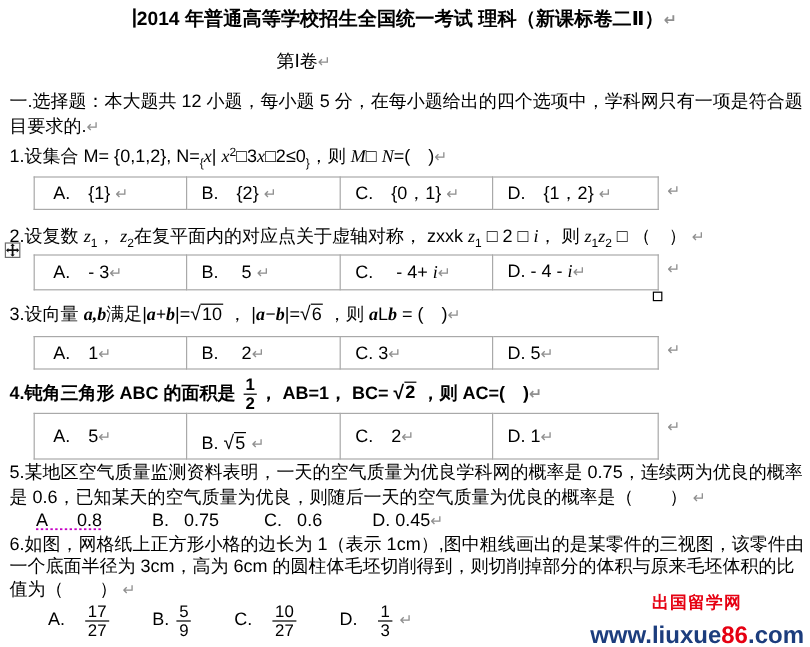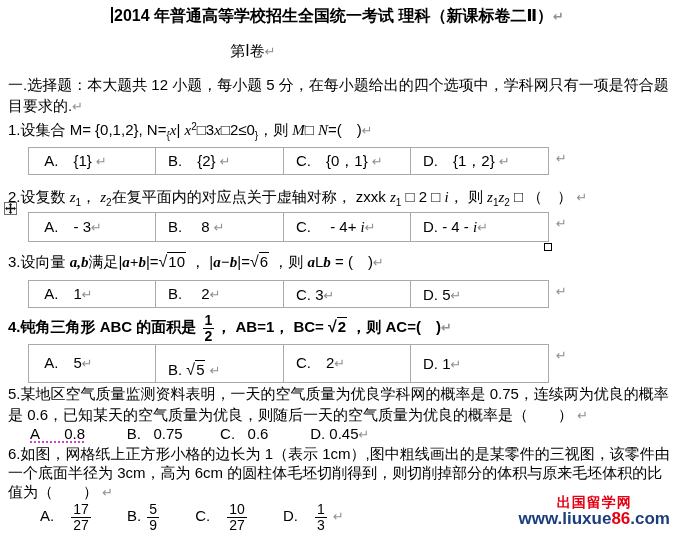--- a/index.html
+++ b/index.html
@@ -42,21 +42,21 @@
   .tablepm{position:absolute;left:528px;top:4px;color:#8f8f8f;font-size:13px;}
 
   
   .movehandle{top:202px;left:4px;width:13px;height:13px;border:1px solid #6e6e6e;background:#fdfdfd;
               display:flex;align-items:center;justify-content:center;box-sizing:border-box;}
   .resizehandle{top:243px;left:544px;width:6px;height:6px;border:1px solid #000;background:#fff;}
 
   
   .wm{top:495px;right:5px;text-align:center;line-height:1;}
   .wm1{font-size:14px;font-weight:bold;letter-spacing:1px;}
-  .wm2{font-size:17px;font-weight:bold;margin-top:1px;}
+  .wm2{font-size:20px;font-weight:bold;margin-top:11px;}
 </style>
 </head>
 <body>
 
 <div class="page">
 
   <div class="abs title rich"><span class="cursor"></span><span>2014 年普通高等学校招生全国统一考试 理科（新课标卷二Ⅱ）</span><span class="pm">↵</span></div>
   <div class="abs section rich"><span>第Ⅰ卷</span><span class="pm">↵</span></div>
 
   <div class="abs para rich" style="top:74px;left:8px;width:664px;"><span>一.选择题：本大题共 12 小题，每小题 5 分，在每小题给出的四个选项中，学科网只有一项是符合题目要求的.</span><span class="pm">↵</span></div>
@@ -92,21 +92,21 @@
     <table class="opts h28">
       <colgroup>
           <col style="width:127px">
           <col style="width:128px">
           <col style="width:127px">
           <col style="width:138px">
         </colgroup>
       <tbody>
           <tr>
         <td><span> A.　- 3</span><span class="pm">↵</span></td>
-        <td><span>B.　 8 </span><span class="pm">↵</span></td>
+        <td><span>B.　 5 </span><span class="pm">↵</span></td>
         <td><span>C.　 - 4+ </span><span class="mi">i</span><span class="pm">↵</span></td>
         <td><span>D. - 4 - </span><span class="mi">i</span><span class="pm">↵</span></td>
       </tr>
     </tbody>
       </table>
     <span class="tablepm">↵</span>
   </div>
   <div class="abs resizehandle"></div>
 
   <div class="abs stem rich nowrap" style="top:253px;left:8px;"><span>3.设向量 </span><span class="mbi">a,b</span><span>满足|</span><span class="mbi">a+b</span><span>|=</span><span class="sqrt"><span class="sign">√</span><span class="radicand">10</span></span><span> ， |</span><span class="mbi">a−b</span><span>|=</span><span class="sqrt"><span class="sign">√</span><span class="radicand">6</span></span><span> ，则 </span><span class="mbi">a</span><span>L</span><span class="mbi">b</span><span> = (　)</span><span class="pm">↵</span></div>

